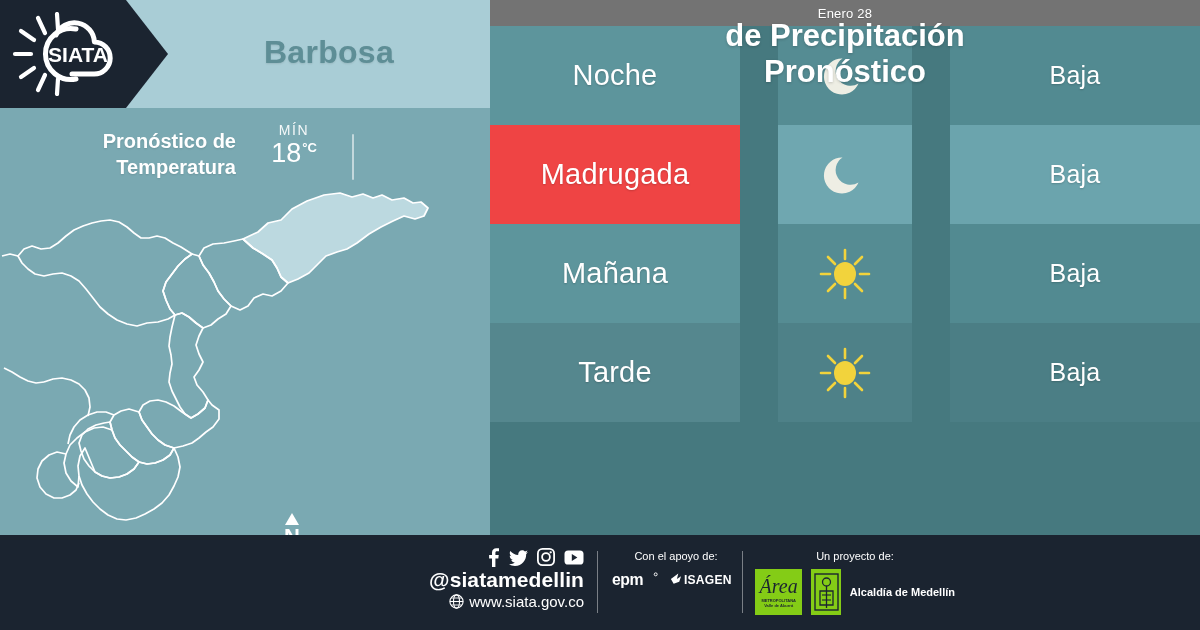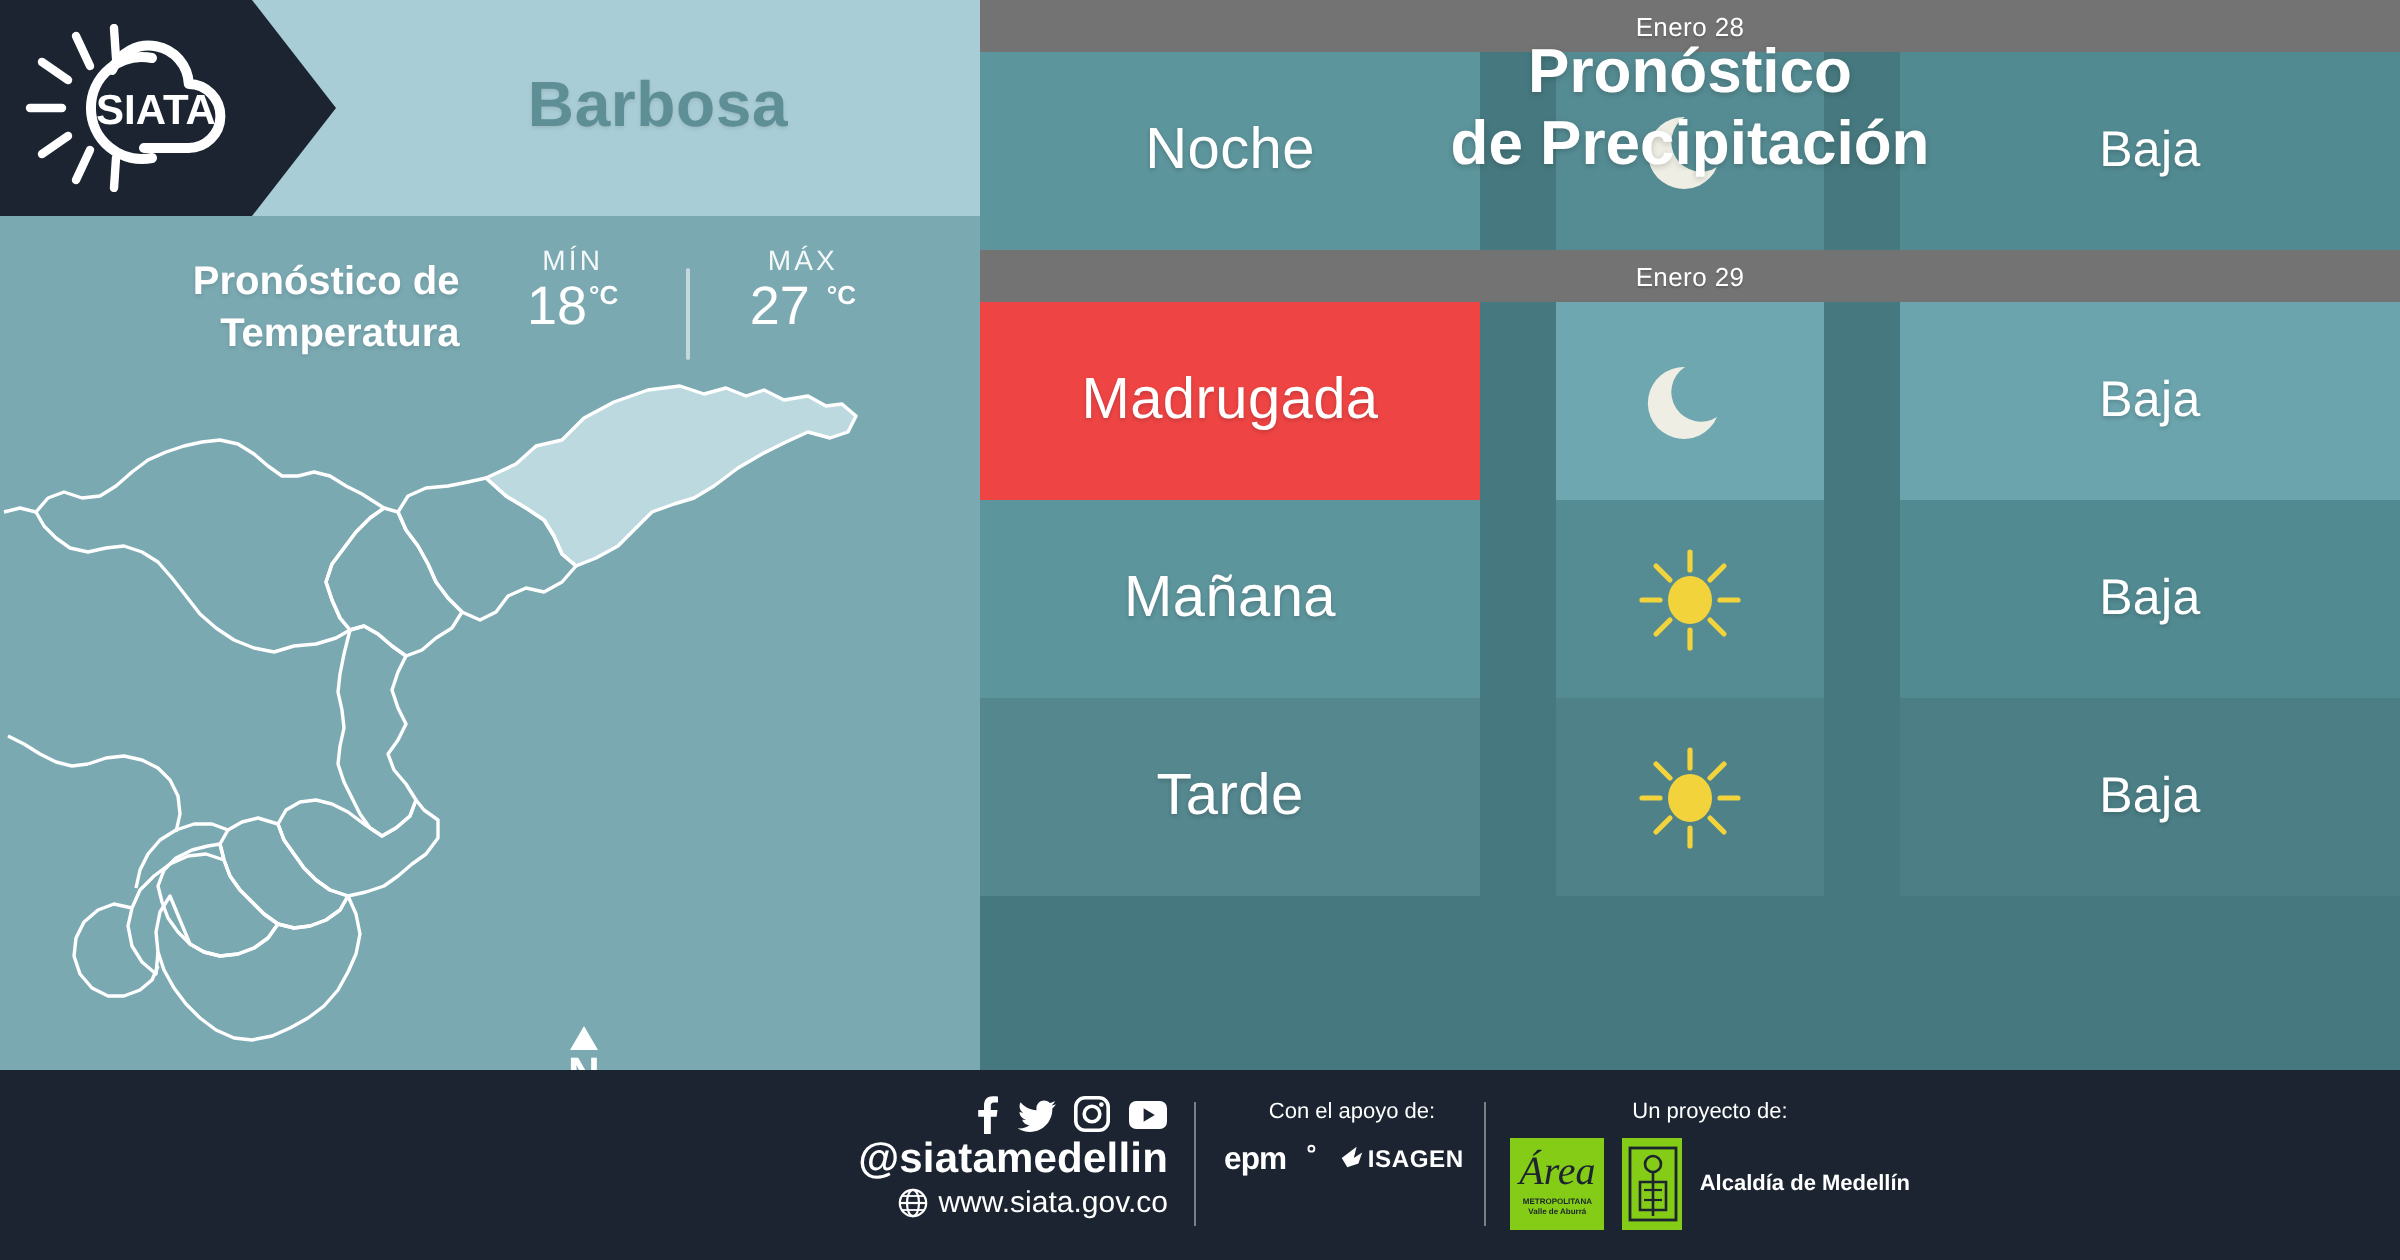--- a/index.html
+++ b/index.html
@@ -165,24 +165,20 @@
     <div id="temp-block">
       <div id="temp-title">
         <span>Pronóstico de</span><br>
         <span>Temperatura</span>
       </div>
       <div class="temp-col">
         <span class="cap">MÍN</span>
         <span class="val"><span>18</span><span class="deg">°C</span></span>
       </div>
       <div id="temp-div"></div>
-      <div class="temp-col">
-        <span class="cap">MÁX</span>
-        <span class="val"><span>27</span> <span class="deg">°C</span></span>
-      </div>
     </div>
 
     <div id="map-wrap">
       <svg viewBox="0 0 490 349">
         <g fill="none" stroke="#ffffff" stroke-width="1.7" stroke-linejoin="round">
 
           <path d="M243 53 L258 46 L268 37 L281 34 L292 23 L307 15 L324 9 L340 7 L352 11 L363 8 L373 12 L382 9 L392 14 L404 12 L413 17 L421 16 L428 22 L424 30 L415 33 L404 30 L393 35 L381 41 L369 48 L357 57 L347 63 L337 66 L326 70 L318 78 L309 87 L298 93 L288 97 L281 91 L277 82 L272 74 L263 68 L253 62 Z" fill="#bcd9e0"></path>
 
           <path d="M243 53 L253 62 L263 68 L272 74 L277 82 L281 91 L288 97 L281 105 L272 110 L263 108 L254 112 L248 120 L240 124 L231 120 L224 113 L218 105 L214 96 L209 87 L203 79 L199 70 L204 62 L213 58 L224 57 L234 55 Z"></path>
 
@@ -211,37 +207,36 @@
       <div id="north">
         <span class="arrow"></span>
         <span>N</span>
       </div>
     </div>
   </div>
 
   <div id="right-panel">
 
     <div id="precip-title">
+      <span>de Precipitación</span>
       <span>Pronóstico</span>
-      <span>de Precipitación</span>
     </div>
 
     <div class="date-band">Enero 28</div>
 
     <div class="frow shade-mid">
       <div class="cell-label">Noche</div>
       <div class="cell-icon">
         <svg width="54" height="54" viewBox="0 0 54 54">
           <path d="M40.5 34.5 A18 18 0 1 1 24.5 9.5 A14.2 14.2 0 0 0 40.5 34.5 Z" fill="#eeeee4"></path>
         </svg>
       </div>
       <div class="cell-value">Baja</div>
     </div>
 
-    <div class="date-band">Enero 29</div>
 
     <div class="frow shade-light">
       <div class="cell-label">Madrugada</div>
       <div class="cell-icon">
         <svg width="54" height="54" viewBox="0 0 54 54">
           <path d="M40.5 34.5 A18 18 0 1 1 24.5 9.5 A14.2 14.2 0 0 0 40.5 34.5 Z" fill="#eeeee4"></path>
         </svg>
       </div>
       <div class="cell-value">Baja</div>
     </div>

